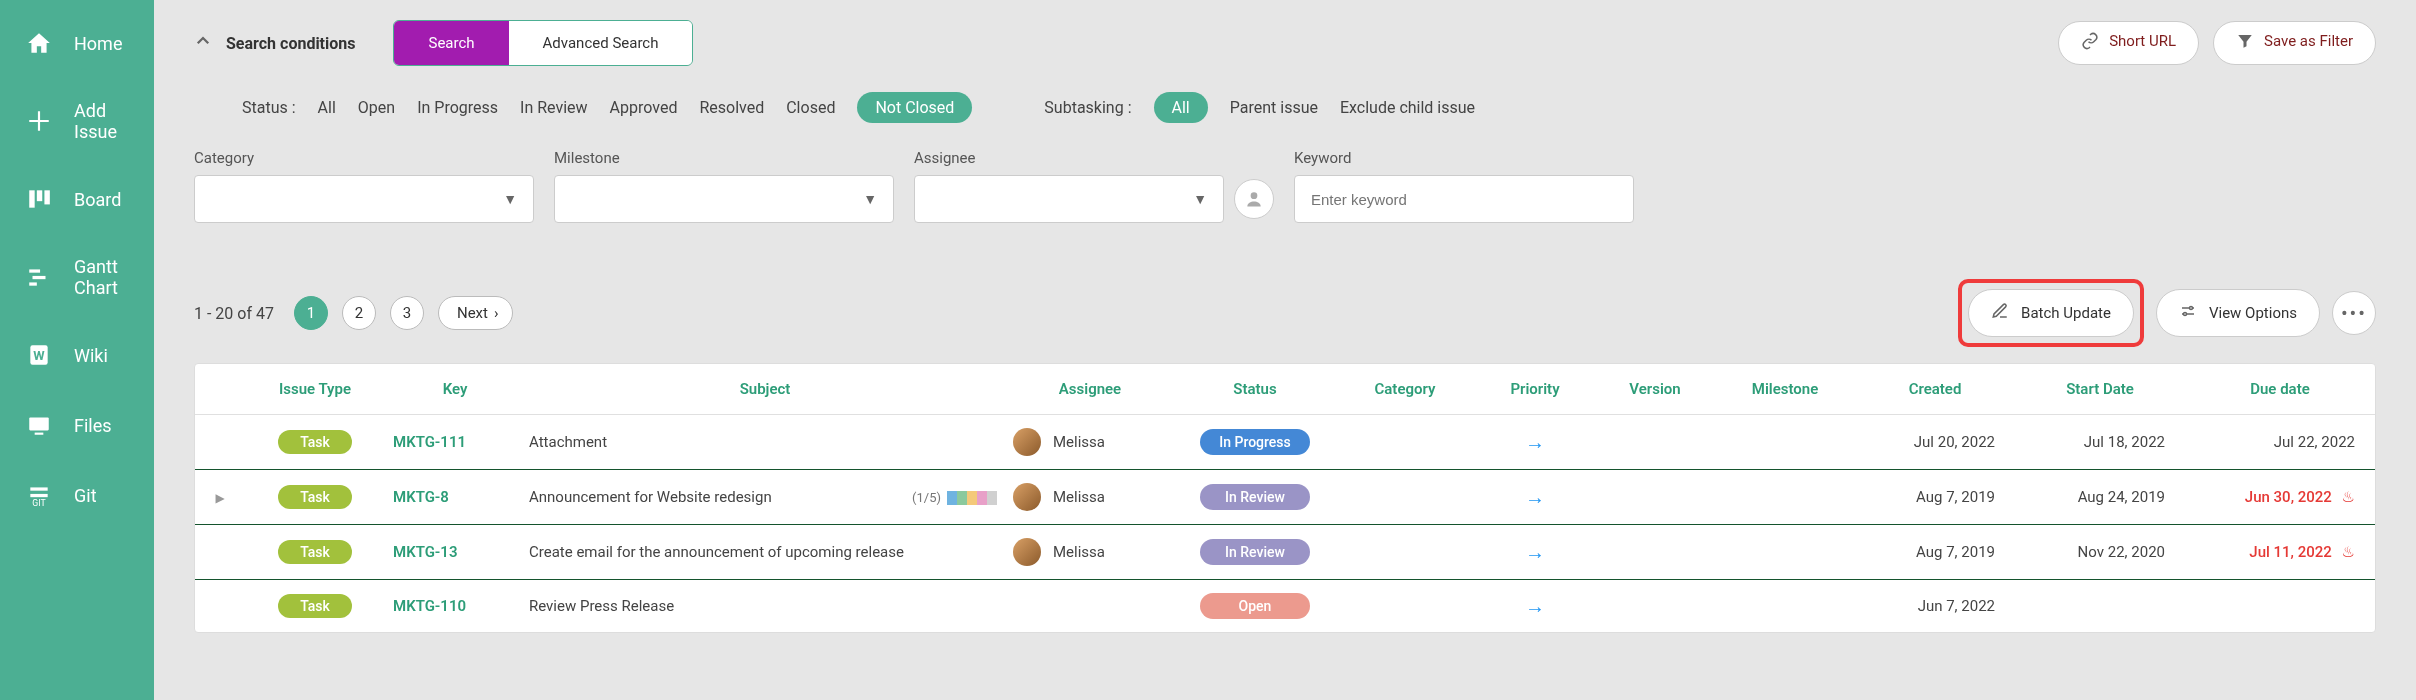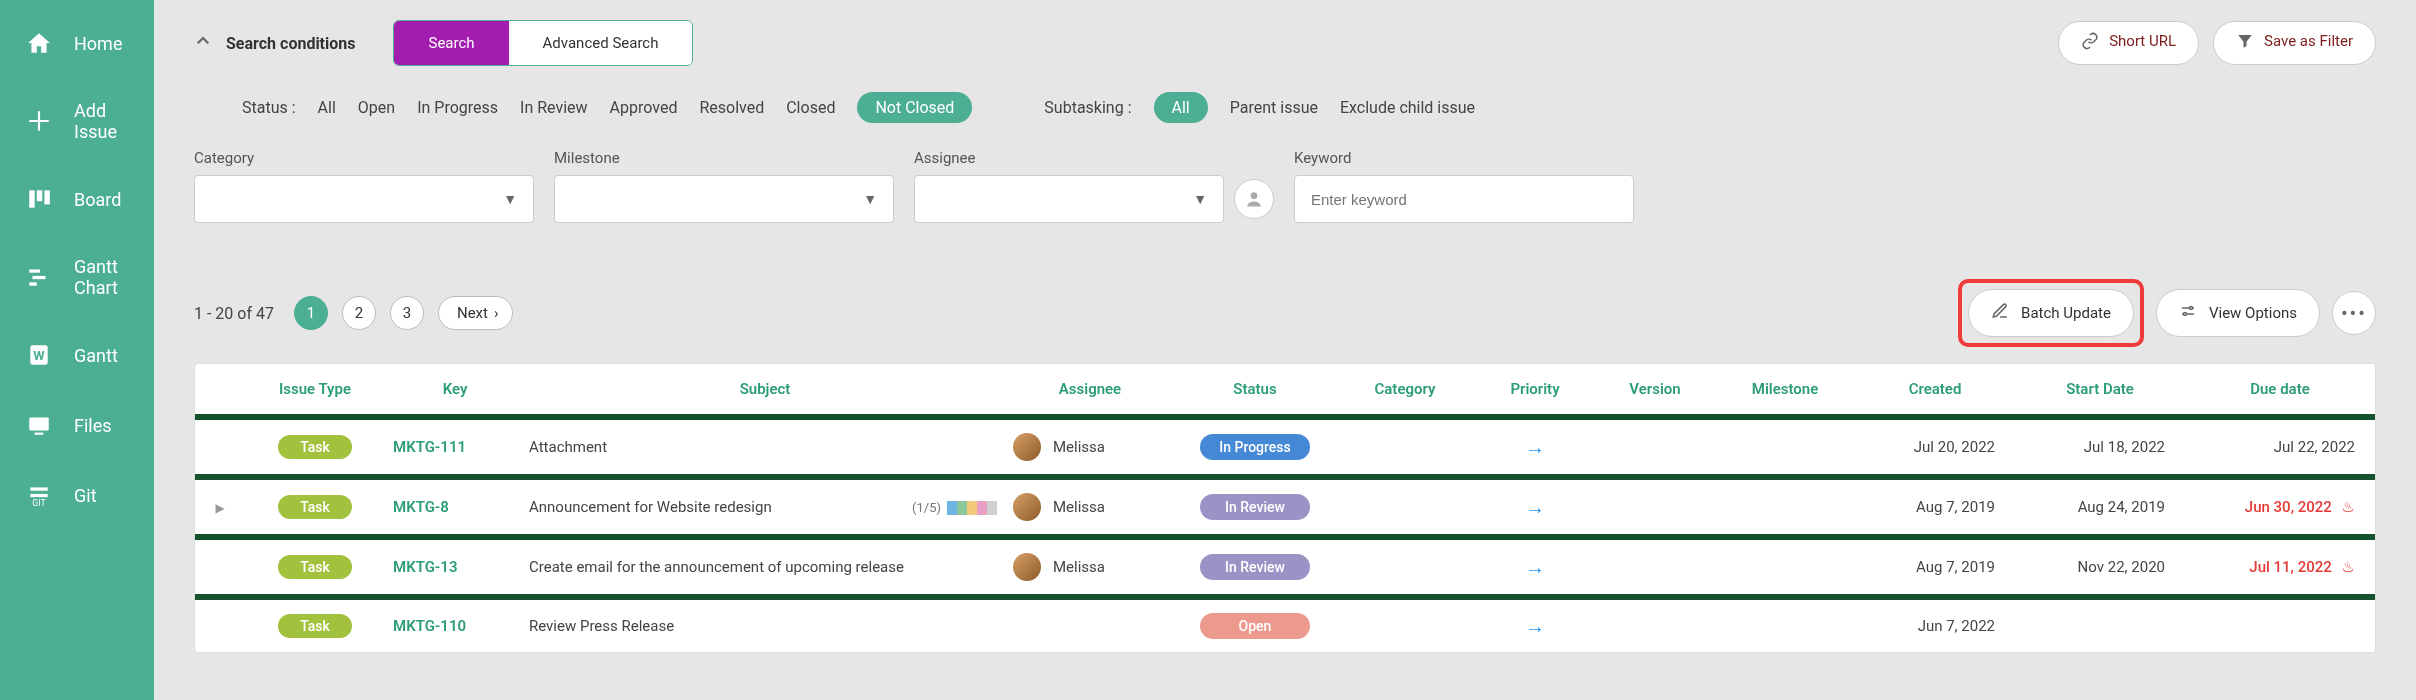--- a/index.html
+++ b/index.html
@@ -55,21 +55,21 @@
   .page-actions { margin-left:auto; display:flex; align-items:center; gap:12px; }
   .highlight-box { border:4px solid #ef3b3b; border-radius:10px; padding:6px; }
   .batch-btn, .view-btn { display:flex; align-items:center; gap:12px; border:1px solid #ccc; background:#fff; border-radius:24px; padding:12px 22px; font-size:15px; cursor:pointer; color:#333; }
   .batch-btn svg, .view-btn svg { width:18px; height:18px; color:#666; }
   .more-btn { width:44px; height:44px; border-radius:50%; border:1px solid #ccc; background:#fff; display:flex; align-items:center; justify-content:center; cursor:pointer; color:#666; font-size:20px; letter-spacing:2px; }
 
   
   .table-wrap { background:#fff; border:1px solid #ddd; border-radius:4px; margin-top:16px; overflow:hidden; }
   .issue-table { width:100%; border-collapse:collapse; table-layout:fixed; }
   .issue-table thead th { color:#2d9d78; font-weight:600; font-size:15px; text-align:center; padding:16px 8px; border-bottom:1px solid #e0e0e0; }
-  .issue-table tbody td { padding:13px 8px; border-top:6px solid #14532d; font-size:15px; color:#444; text-align:center; vertical-align:middle; }
+  .issue-table tbody td { padding:13px 8px; border-top:1px solid #14532d; font-size:15px; color:#444; text-align:center; vertical-align:middle; }
   .issue-table tbody td.subject-cell { text-align:left; padding-left:4px; }
   .issue-table tbody td.key-cell { color:#2d9d78; font-weight:600; text-align:left; }
   .issue-table tbody td.date-cell { text-align:right; padding-right:20px; }
   .issue-table tbody td.due-overdue { color:#e53935; font-weight:500; }
   .expand-col { width:50px; }
   .type-badge { display:inline-block; background:#a2c13c; color:#fff; padding:4px 22px; border-radius:14px; font-size:14px; font-weight:500; }
   .status-badge { display:inline-block; padding:5px 18px; border-radius:14px; font-size:14px; color:#fff; font-weight:500; min-width:110px; }
   .status-inprogress { background:#4488d6; }
   .status-inreview { background:#9a94c6; }
   .status-open { background:#ec9a8e; }
@@ -125,21 +125,21 @@
         </span>
       <span>Gantt Chart</span>
     </div>
     <div class="sidebar-item">
       <span class="icon">
           <svg viewBox="0 0 24 24" fill="currentColor">
             <rect x="4" y="3" width="16" height="18" rx="2"></rect>
             <text x="12" y="17" text-anchor="middle" font-size="12" fill="#4caf93" font-weight="bold">W</text>
           </svg>
         </span>
-      <span>Gantt</span>
+      <span>Wiki</span>
     </div>
     <div class="sidebar-item">
       <span class="icon">
           <svg viewBox="0 0 24 24" fill="currentColor">
             <rect x="3" y="5" width="18" height="12" rx="1"></rect>
             <rect x="8" y="19" width="8" height="2"></rect>
           </svg>
         </span>
       <span>Files</span>
     </div>

